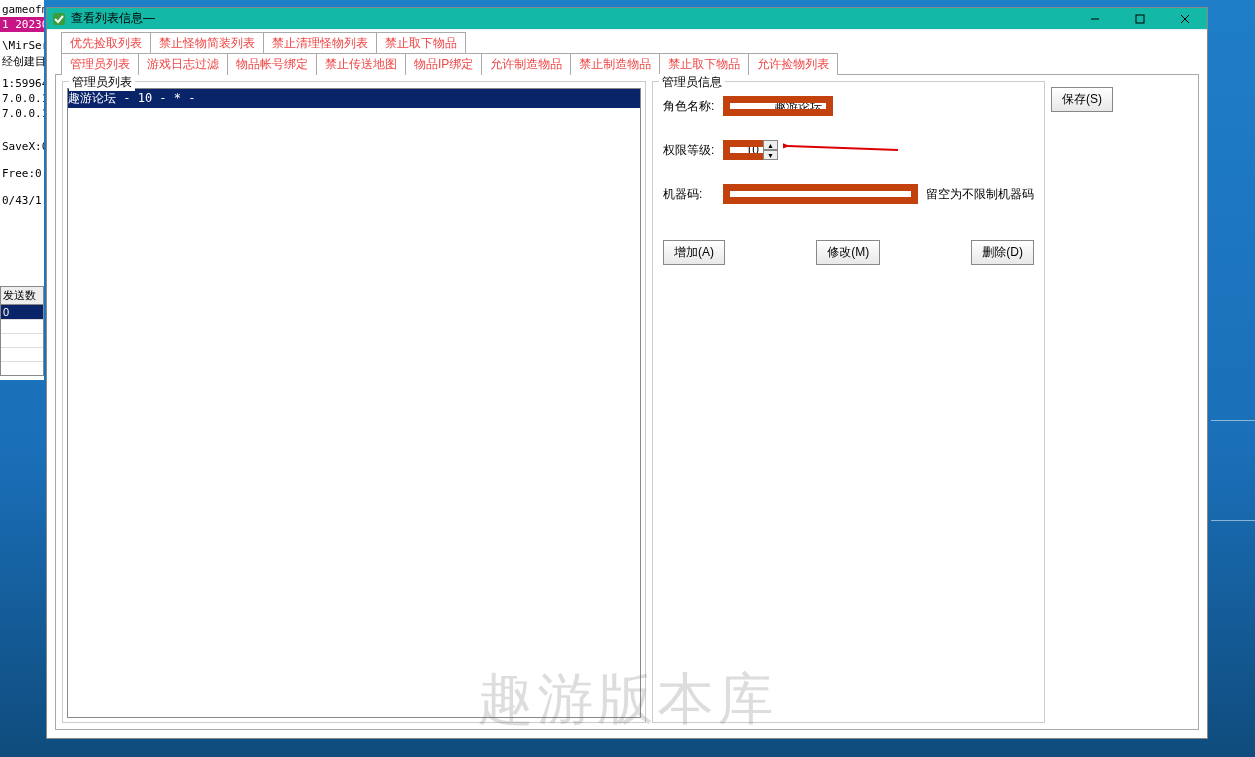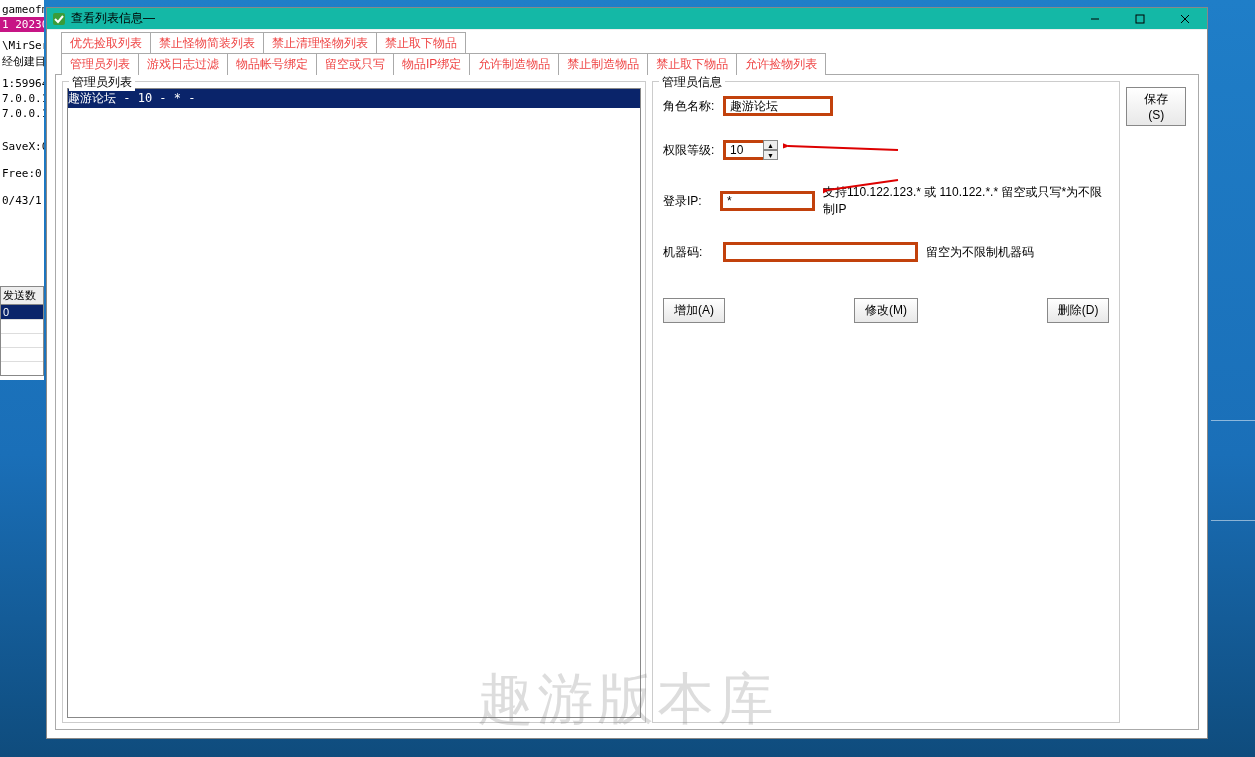--- a/index.html
+++ b/index.html
@@ -38,21 +38,21 @@
 .leftcol { flex:1; display:flex; flex-direction:column; }
 .listbox { flex:1; border:1px solid #888; background:#fff; overflow:auto; font-family:"SimSun",monospace; font-size:12px; }
 .listitem { padding:1px 0; white-space:nowrap; }
 .listitem.sel { background:#0a246a; color:#fff; }
 
 
 .rightcol { width:540px; display:flex; flex-direction:row; gap:6px; }
 .form { display:flex; flex-direction:column; gap:24px; padding:8px 6px; }
 .frow { display:flex; align-items:center; gap:4px; }
 .flabel { width:56px; text-align:left; }
-.tinput { border:3px solid #c2410c; height:20px; padding:0 4px; font-family:inherit; font-size:12px; }
+.tinput { border:7px solid #c2410c; height:20px; padding:0 4px; font-family:inherit; font-size:12px;text-align:right; }
 .spinwrap { display:flex; }
 .spinbtns { display:flex; flex-direction:column; width:15px; }
 .spinbtn { flex:1; border:1px solid #888; background:#eee; font-size:7px; display:flex; align-items:center; justify-content:center; line-height:1; }
 .hint { font-size:12px; color:#000; margin-left:4px; }
 .btnrow { display:flex; gap:8px; justify-content:space-between; margin-top:12px; }
 .wbtn { border:1px solid #888; background:linear-gradient(#fff,#e8e8e8); padding:3px 10px; font-family:inherit; font-size:12px; }
 .savebtn-wrap { padding:6px 6px 6px 0; text-align:right; }
 
 
 .arrow { position:absolute; pointer-events:none; }
@@ -135,21 +135,21 @@
       <div class="tabrow">
         <div class="tab inactive">优先捡取列表</div>
         <div class="tab inactive">禁止怪物简装列表</div>
         <div class="tab inactive">禁止清理怪物列表</div>
         <div class="tab inactive">禁止取下物品</div>
       </div>
       <div class="tabrow tabrow2">
         <div class="tab active">管理员列表</div>
         <div class="tab inactive">游戏日志过滤</div>
         <div class="tab inactive">物品帐号绑定</div>
-        <div class="tab inactive">留空或只写</div>
+        <div class="tab inactive">禁止传送地图</div>
         <div class="tab inactive">物品IP绑定</div>
         <div class="tab inactive">允许制造物品</div>
         <div class="tab inactive">禁止制造物品</div>
         <div class="tab inactive">禁止取下物品</div>
         <div class="tab inactive">允许捡物列表</div>
       </div>
     </div>
 
     <div class="tabbody">
       <div class="leftcol">
@@ -180,33 +180,20 @@
               </div>
               <svg class="arrow" style="left:120px; top:-2px;" width="120" height="24">
                   <defs>
                     <marker id="ah1" markerWidth="8" markerHeight="8" refX="1" refY="3" orient="auto">
                       <path d="M8,0 L0,3 L8,6 Z" fill="#d00"></path>
                     </marker>
                   </defs>
                   <line x1="115" y1="12" x2="5" y2="8" stroke="#d00" stroke-width="2" marker-end="url(#ah1)"></line>
                 </svg>
             </div>
-            <div class="frow" style="position:relative;">
-              <span class="flabel">登录IP:</span>
-              <input class="tinput" style="width: 95px;" value="*">
-              <span class="hint">支持110.122.123.*  或 110.122.*.*  留空或只写*为不限制IP</span>
-              <svg class="arrow" style="left:160px; top:-8px;" width="80" height="20">
-                  <defs>
-                    <marker id="ah2" markerWidth="8" markerHeight="8" refX="1" refY="3" orient="auto">
-                      <path d="M8,0 L0,3 L8,6 Z" fill="#d00"></path>
-                    </marker>
-                  </defs>
-                  <line x1="75" y1="4" x2="5" y2="14" stroke="#d00" stroke-width="2" marker-end="url(#ah2)"></line>
-                </svg>
-            </div>
             <div class="frow">
               <span class="flabel">机器码:</span>
               <input class="tinput" style="width: 195px;" value="">
               <span class="hint">留空为不限制机器码</span>
             </div>
             <div class="btnrow">
               <button class="wbtn">增加(A)</button>
               <button class="wbtn">修改(M)</button>
               <button class="wbtn">删除(D)</button>
             </div>

